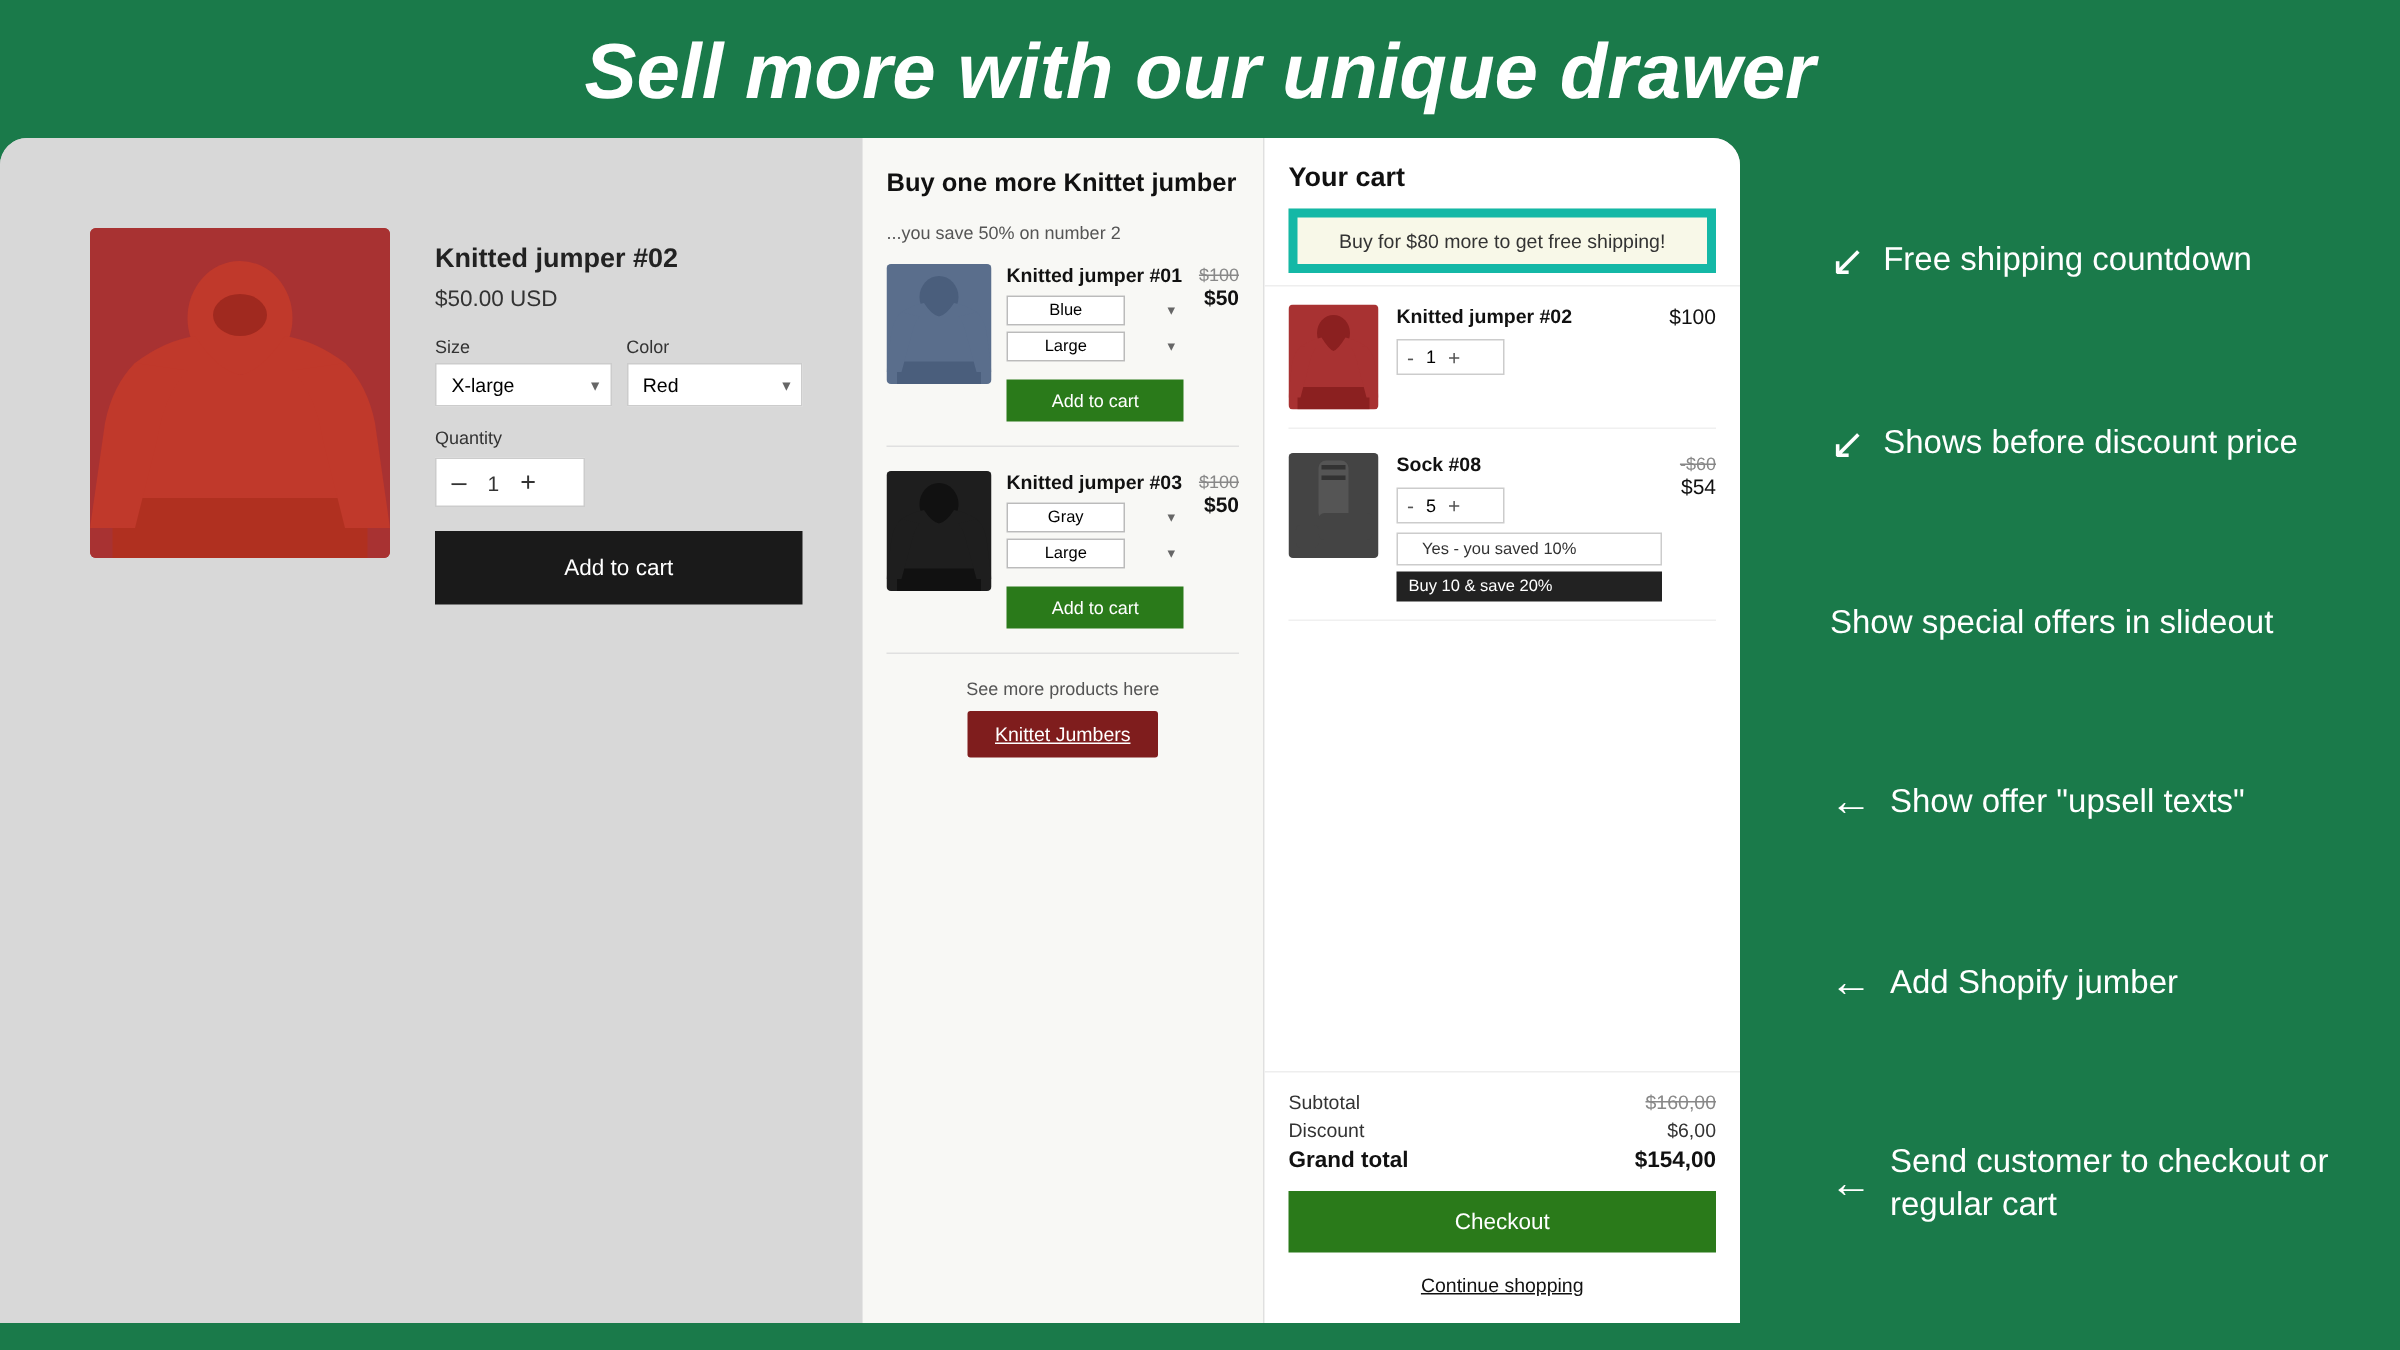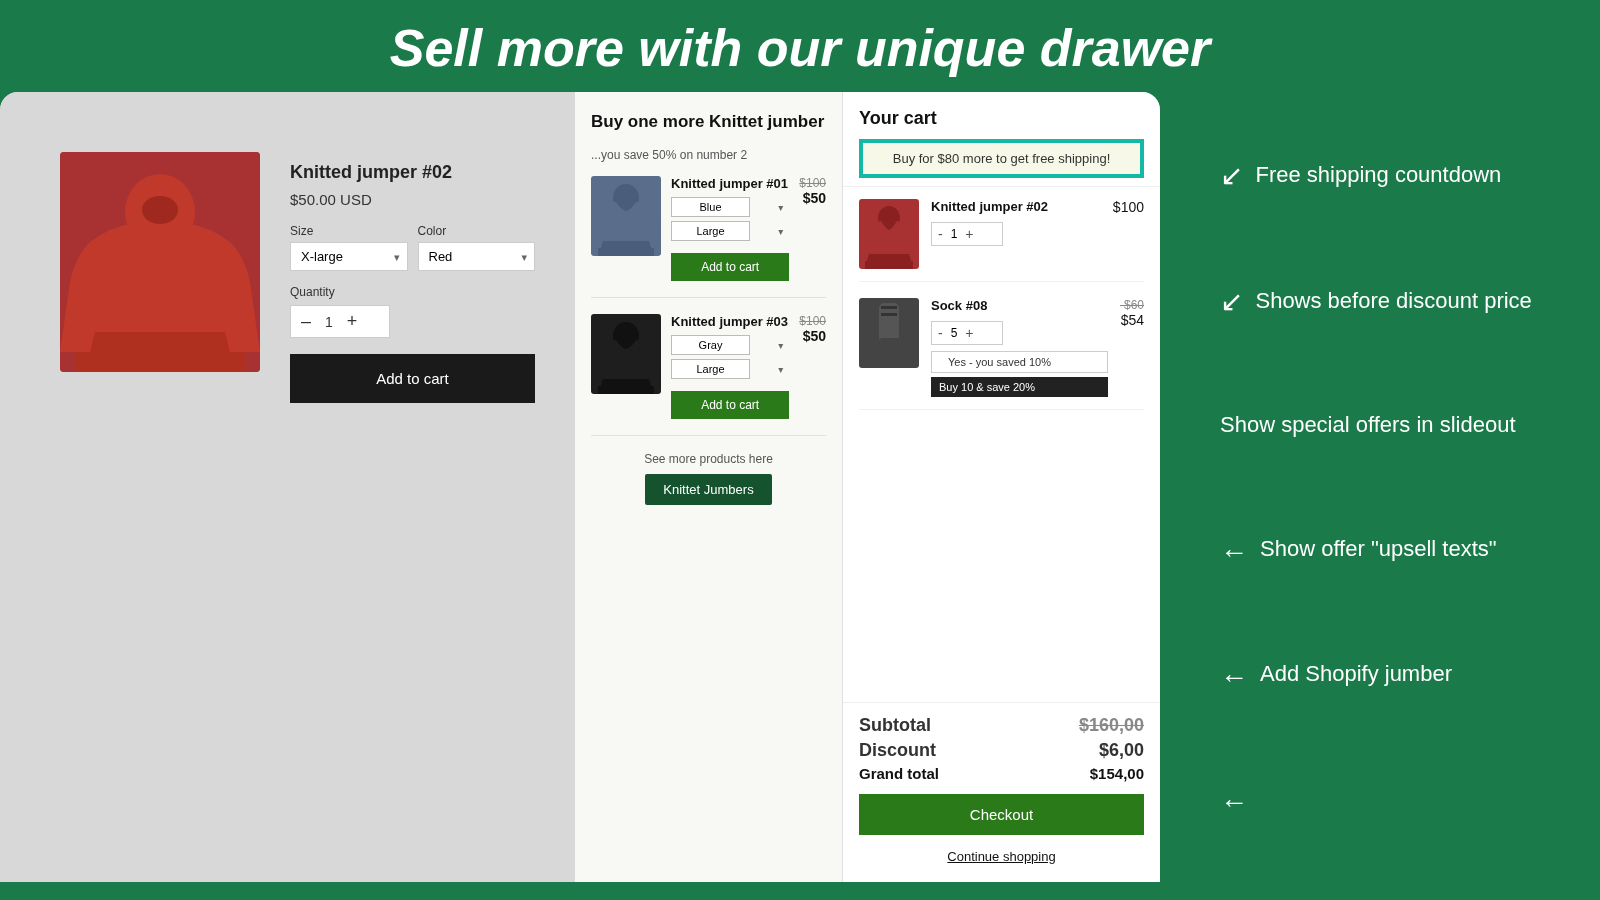--- a/index.html
+++ b/index.html
@@ -282,27 +282,28 @@
     .see-more-text {
       text-align: center;
       font-size: 12px;
       color: #555;
       margin: 10px 0 8px;
     }
 
     .knittet-btn {
       display: block;
       margin: 0 auto;
-      background: #14532d;
+      background: #7f1d1d;
       color: white;
       border: none;
       padding: 8px 18px;
       font-size: 13px;
       cursor: pointer;
       border-radius: 2px;
+      text-decoration: underline;
     }
 
     
     .cart-panel {
       flex: 1;
       background: white;
       display: flex;
       flex-direction: column;
     }
 
@@ -313,21 +314,21 @@
 
     .cart-title {
       font-size: 18px;
       font-weight: bold;
       color: #111;
       margin-bottom: 10px;
     }
 
     .free-shipping-bar {
       background: #f8f8e8;
-      border: 4px solid #14b8a6;
+      border: 6px solid #14b8a6;
       padding: 8px 12px;
       font-size: 13px;
       color: #333;
       font-weight: 500;
       text-align: center;
     }
 
     .cart-items {
       flex: 1;
       padding: 12px 16px;
@@ -442,24 +443,23 @@
       color: white;
       border: none;
       padding: 8px 14px;
       font-size: 13px;
       cursor: pointer;
     }
 
     .totals-row {
       display: flex;
       justify-content: space-between;
-      font-size: 18px;
+      font-size: 13px;
       color: #333;
       margin-bottom: 4px;
-      font-weight: bold;
     }
 
     .totals-row .strike {
       text-decoration: line-through;
       color: #888;
     }
 
     .grand-total-row {
       display: flex;
       justify-content: space-between;
@@ -803,17 +803,18 @@
       <span class="annotation-text">Show offer "upsell texts"</span>
     </div>
 
     <div class="annotation">
       <span class="annotation-arrow">←</span>
       <span class="annotation-text">Add Shopify jumber</span>
     </div>
 
     <div class="annotation">
       <span class="annotation-arrow">←</span>
+      <span class="annotation-text">Send customer to checkout or regular cart</span>
     </div>
 
   </div>
 
 </div>
 
 </body></html>

